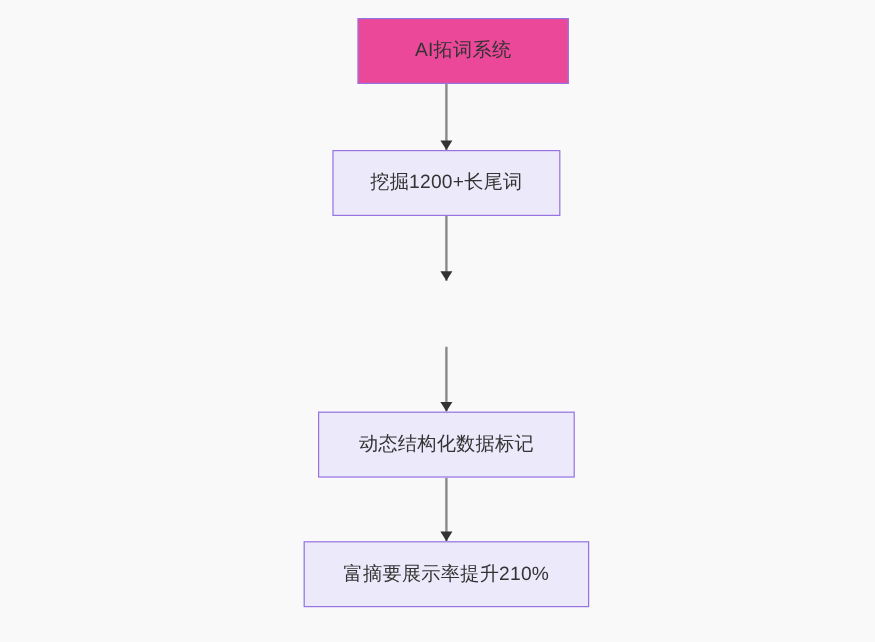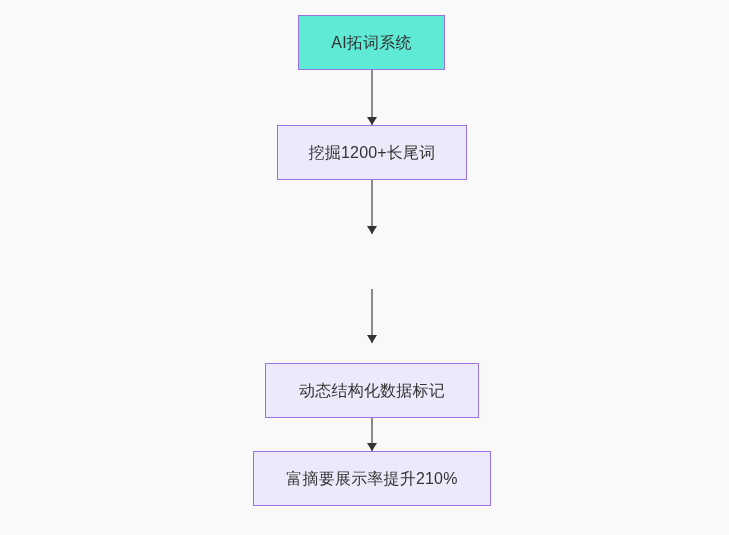--- a/index.html
+++ b/index.html
@@ -69,26 +69,26 @@
   </div>
   <div class="edge" id="edge-3" style="left: 372px; top: 289px;">
     <div class="edge-line" style="height: 54px; background: rgb(138, 138, 138);"></div>
     <div class="edge-head" style="top: 46px; border-top-color: rgb(51, 51, 51);"></div>
   </div>
   <div class="edge" id="edge-4" style="left: 372px; top: 398px;">
     <div class="edge-line" style="height: 53px; background: rgb(138, 138, 138);"></div>
     <div class="edge-head" style="top: 45px; border-top-color: rgb(51, 51, 51);"></div>
   </div>
 
-  <div class="node" id="node-1" style="left: 298px; top: 15px; width: 147px; height: 55px; background: #5eead4; border-color: rgb(150, 115, 224); color: rgb(51, 51, 51);">
+  <div class="node" id="node-1" style="left: 298px; top: 15px; width: 176px; height: 55px; background: #ec4899; border-color: rgb(150, 115, 224); color: rgb(51, 51, 51);">
     <span>AI拓词系统</span>
   </div>
   <div class="node" id="node-2" style="left: 277px; top: 125px; width: 190px; height: 55px; background: rgb(236, 233, 251); border-color: rgb(150, 115, 224); color: rgb(51, 51, 51);">
     <span>挖掘1200+长尾词</span>
   </div>
-  <div class="node" id="node-4" style="left: 265px; top: 343px; width: 214px; height: 55px; background: rgb(236, 233, 251); border-color: rgb(150, 115, 224); color: rgb(51, 51, 51); margin-top: 20px;">
+  <div class="node" id="node-4" style="left: 265px; top: 343px; width: 214px; height: 55px; background: rgb(236, 233, 251); border-color: rgb(150, 115, 224); color: rgb(51, 51, 51);">
     <span>动态结构化数据标记</span>
   </div>
   <div class="node" id="node-5" style="left: 253px; top: 451px; width: 238px; height: 55px; background: rgb(236, 233, 251); border-color: rgb(150, 115, 224); color: rgb(51, 51, 51);">
     <span>富摘要展示率提升210%</span>
   </div>
 
 </div>
 
 </body></html>

